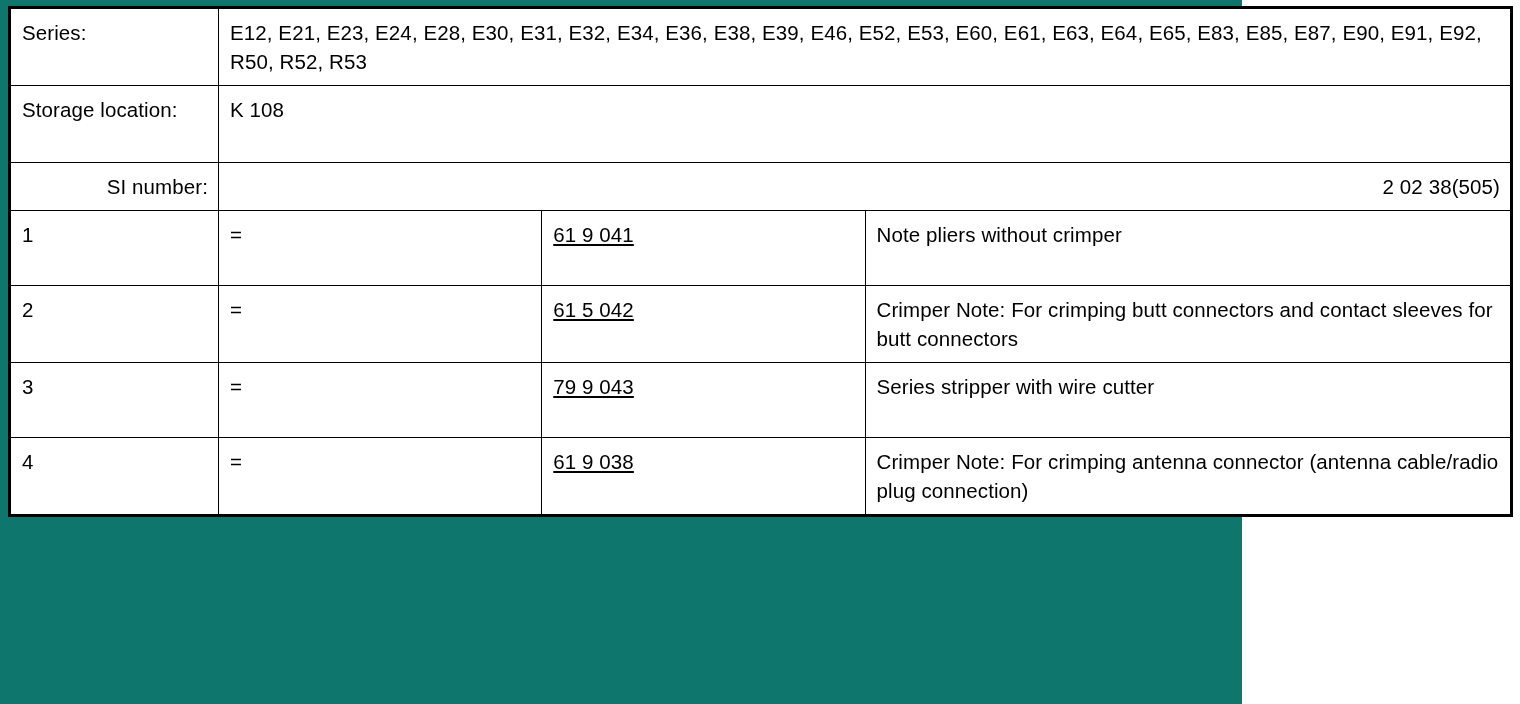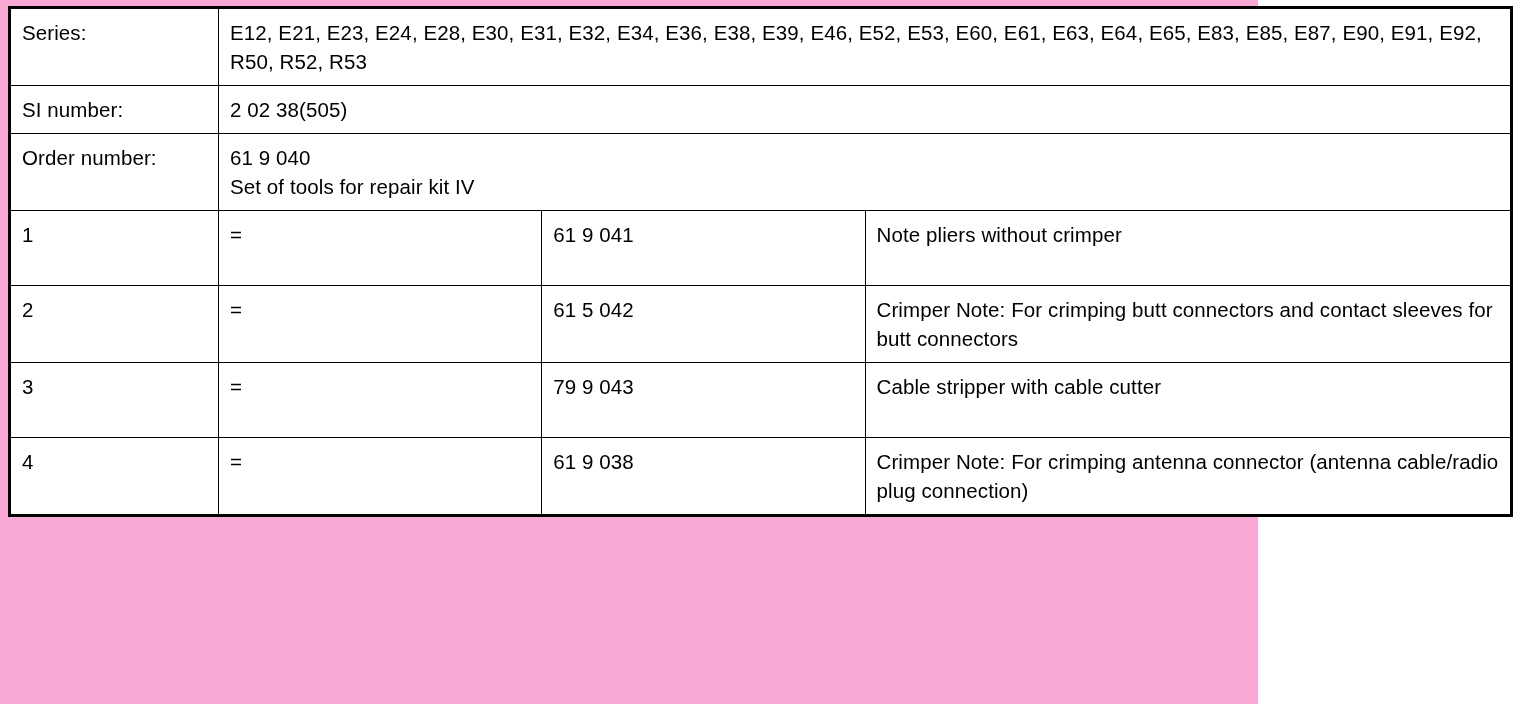--- a/index.html
+++ b/index.html
@@ -12,22 +12,21 @@
     height: 704px;
     font-family: "Liberation Sans", sans-serif;
     color: #000000;
     overflow: hidden;
   }
 
   #doc-root {
     position: relative;
     width: 1242px;
     height: 704px;
-    background: #f9a8d4;
-    padding-left: 16px;
+    background: #0f766e;
   }
 
   table.spec-table {
     position: absolute;
     left: 8px;
     top: 6px;
     width: 1505px;
     border-collapse: collapse;
     table-layout: fixed;
     border: 3px solid #000000;
@@ -48,26 +47,26 @@
   
   .col-label   { width: 186px; }
   .col-idx     { width: 33px;  text-align: left; }
   .col-eq      { width: 33px;  text-align: left; }
   .col-part    { width: 103px; }
   .col-desc    { width: auto;  }
 
   
   .row-series    td { height: 56px; }
   .row-storage   td { height: 58px; }
-  .row-si        td { height: 28px; }
+  .row-si        td { height: 28px; text-align: right; }
   .row-order     td { height: 56px; }
   .row-heading   td { height: 27px; }
   .row-item      td { height: 56px; }
 
-  .nowrap-part { white-space: normal; }
+  .nowrap-part { white-space: normal; text-decoration: underline; }
 
   .cell-inner {
     display: block;
     white-space: pre-wrap;
     word-break: normal;
   }
 </style>
 </head>
 <body>
 
@@ -78,39 +77,38 @@
 
       <tr class="row-series">
         <td class="col-label">
           <span class="cell-inner">Series:</span>
         </td>
         <td class="col-desc" colspan="4">
           <span class="cell-inner">E12, E21, E23, E24, E28, E30, E31, E32, E34, E36, E38, E39, E46, E52, E53, E60, E61, E63, E64, E65, E83, E85, E87, E90, E91, E92, R50, R52, R53</span>
         </td>
       </tr>
 
+      <tr class="row-storage">
+        <td class="col-label">
+          <span class="cell-inner">Storage location:</span>
+        </td>
+        <td class="col-desc" colspan="4">
+          <span class="cell-inner">K 108</span>
+        </td>
+      </tr>
 
       <tr class="row-si">
         <td class="col-label">
           <span class="cell-inner">SI number:</span>
         </td>
         <td class="col-desc" colspan="4">
           <span class="cell-inner">2 02 38(505)</span>
         </td>
       </tr>
 
-      <tr class="row-order">
-        <td class="col-label">
-          <span class="cell-inner">Order number:</span>
-        </td>
-        <td class="col-desc" colspan="4">
-          <span class="cell-inner">61 9 040
-Set of tools for repair kit IV</span>
-        </td>
-      </tr>
 
 
       <tr class="row-item">
         <td class="col-idx">
           <span class="cell-inner">1</span>
         </td>
         <td class="col-eq">
           <span class="cell-inner">=</span>
         </td>
         <td class="col-part">
@@ -140,21 +138,21 @@
         <td class="col-idx">
           <span class="cell-inner">3</span>
         </td>
         <td class="col-eq">
           <span class="cell-inner">=</span>
         </td>
         <td class="col-part">
           <span class="cell-inner nowrap-part">79 9 043</span>
         </td>
         <td class="col-desc" colspan="2">
-          <span class="cell-inner">Cable stripper with cable cutter</span>
+          <span class="cell-inner">Series stripper with wire cutter</span>
         </td>
       </tr>
 
       <tr class="row-item">
         <td class="col-idx">
           <span class="cell-inner">4</span>
         </td>
         <td class="col-eq">
           <span class="cell-inner">=</span>
         </td>

